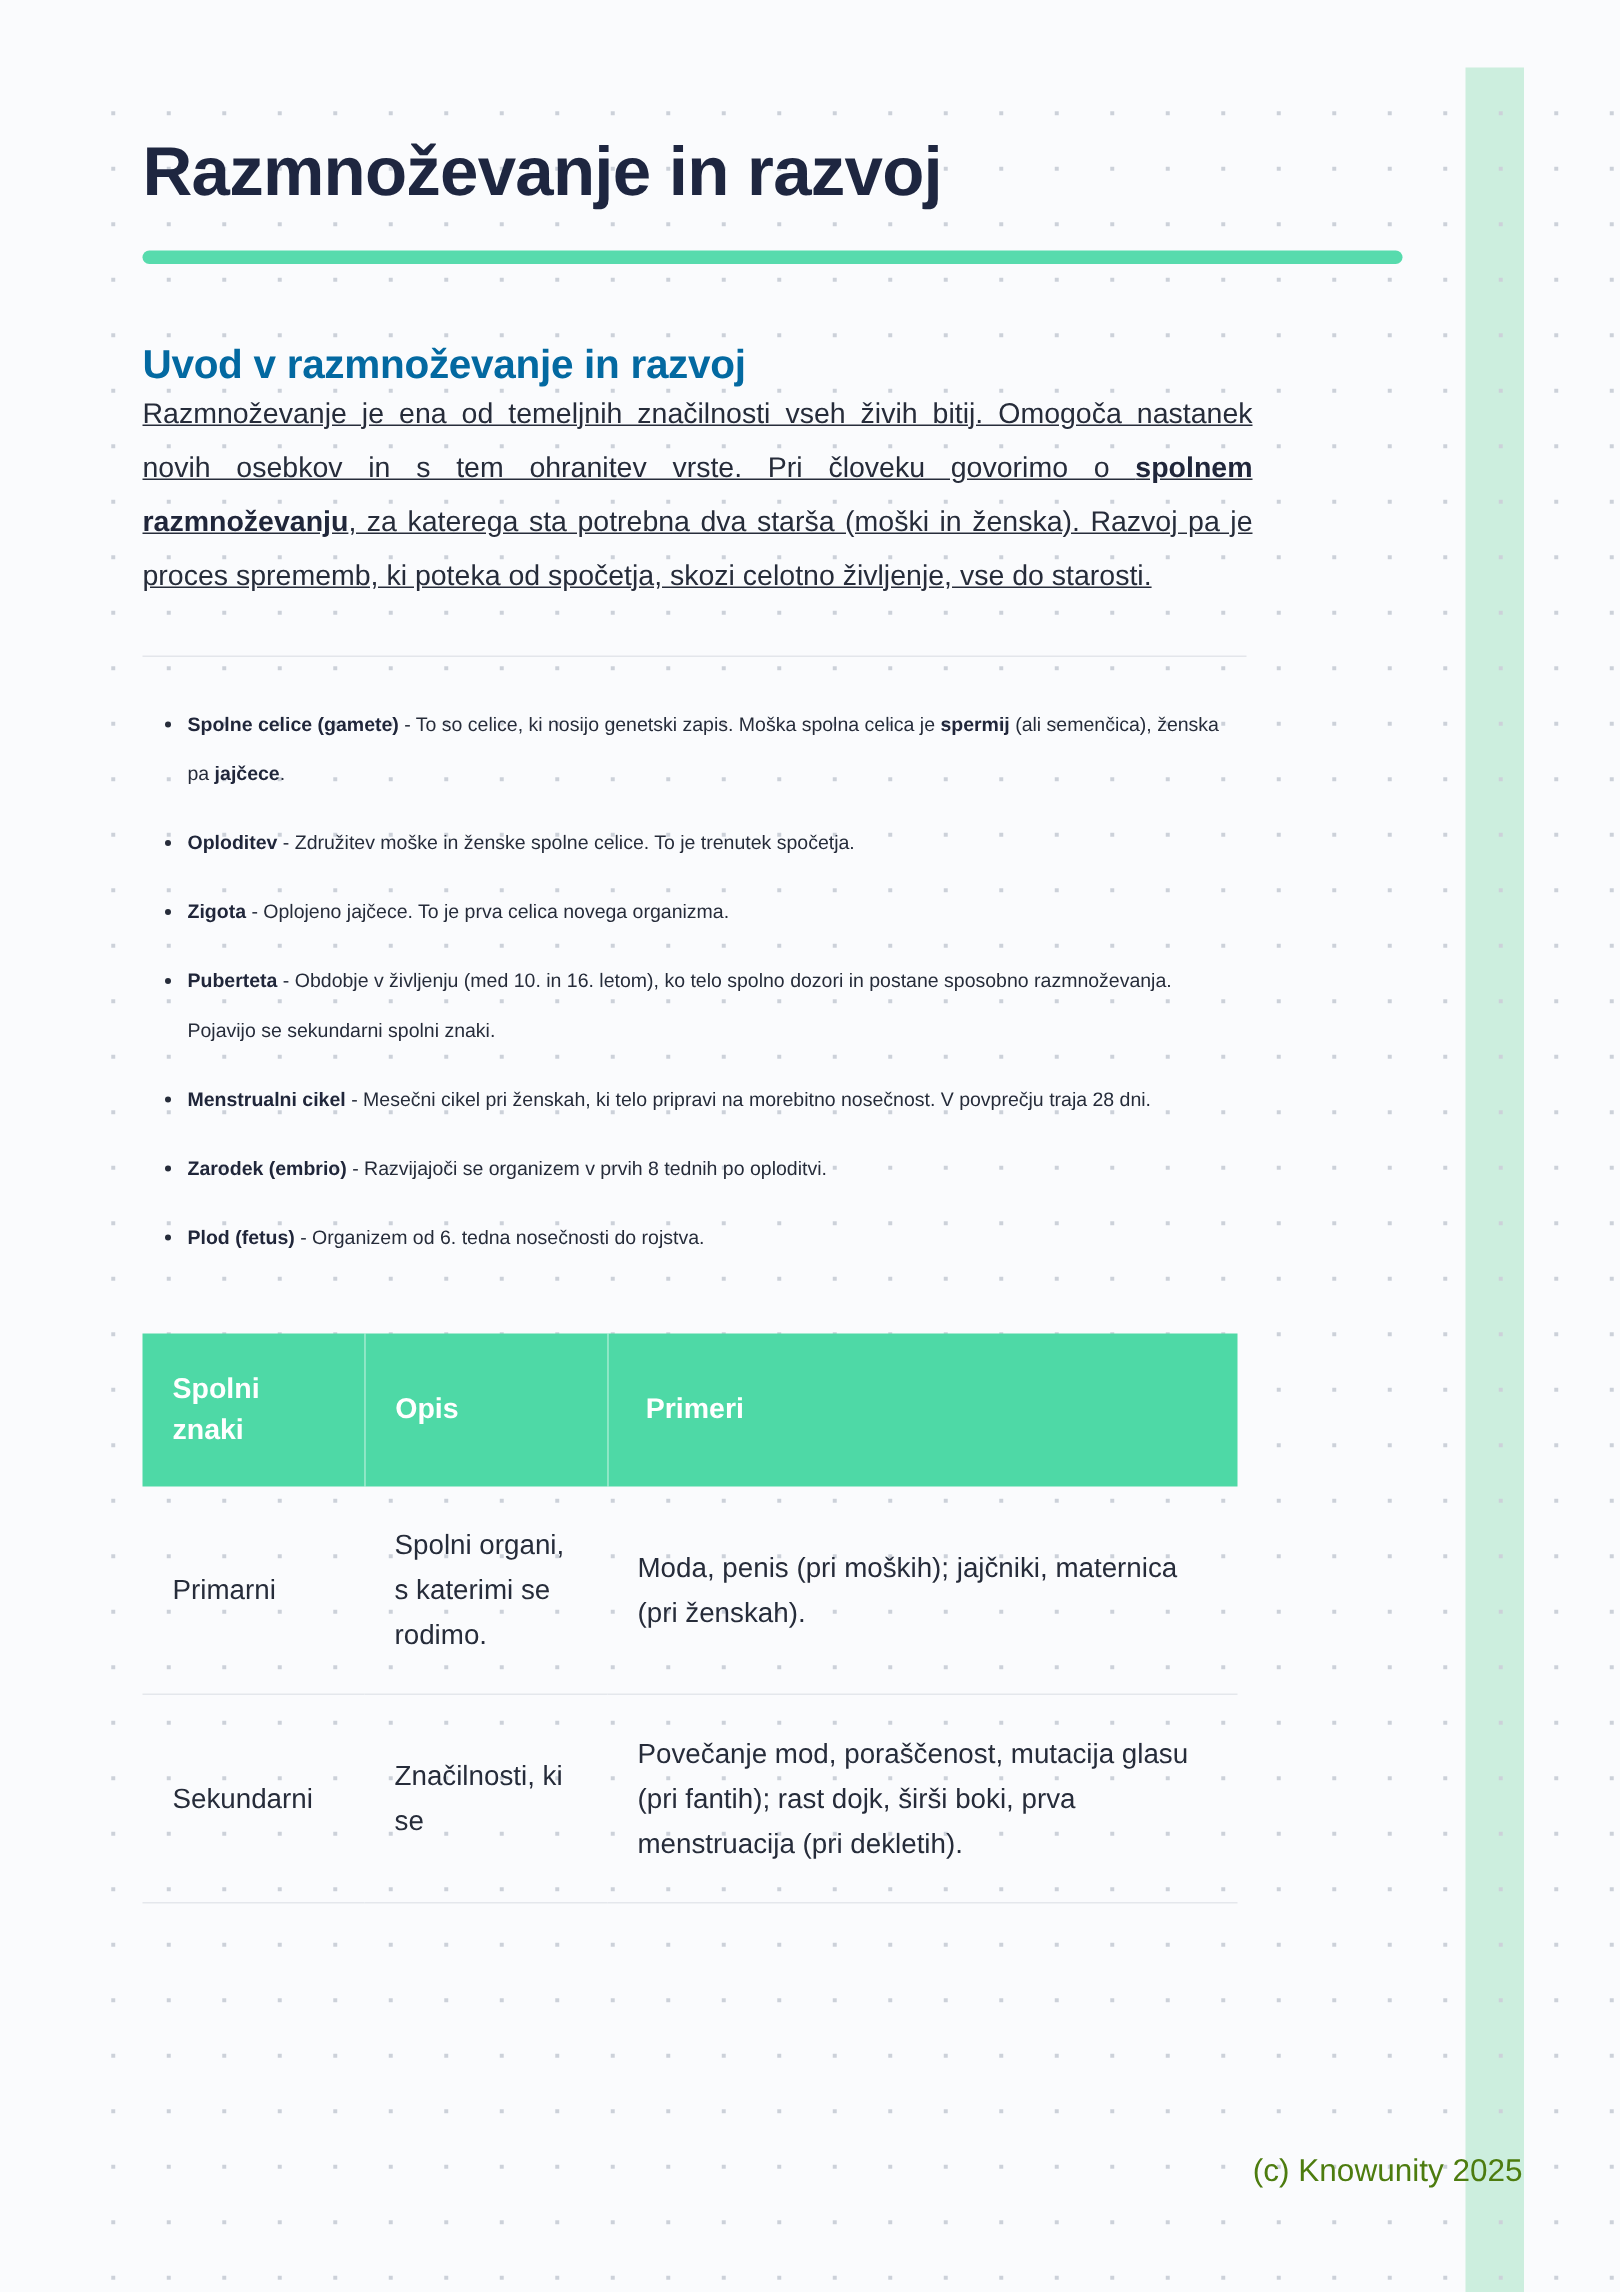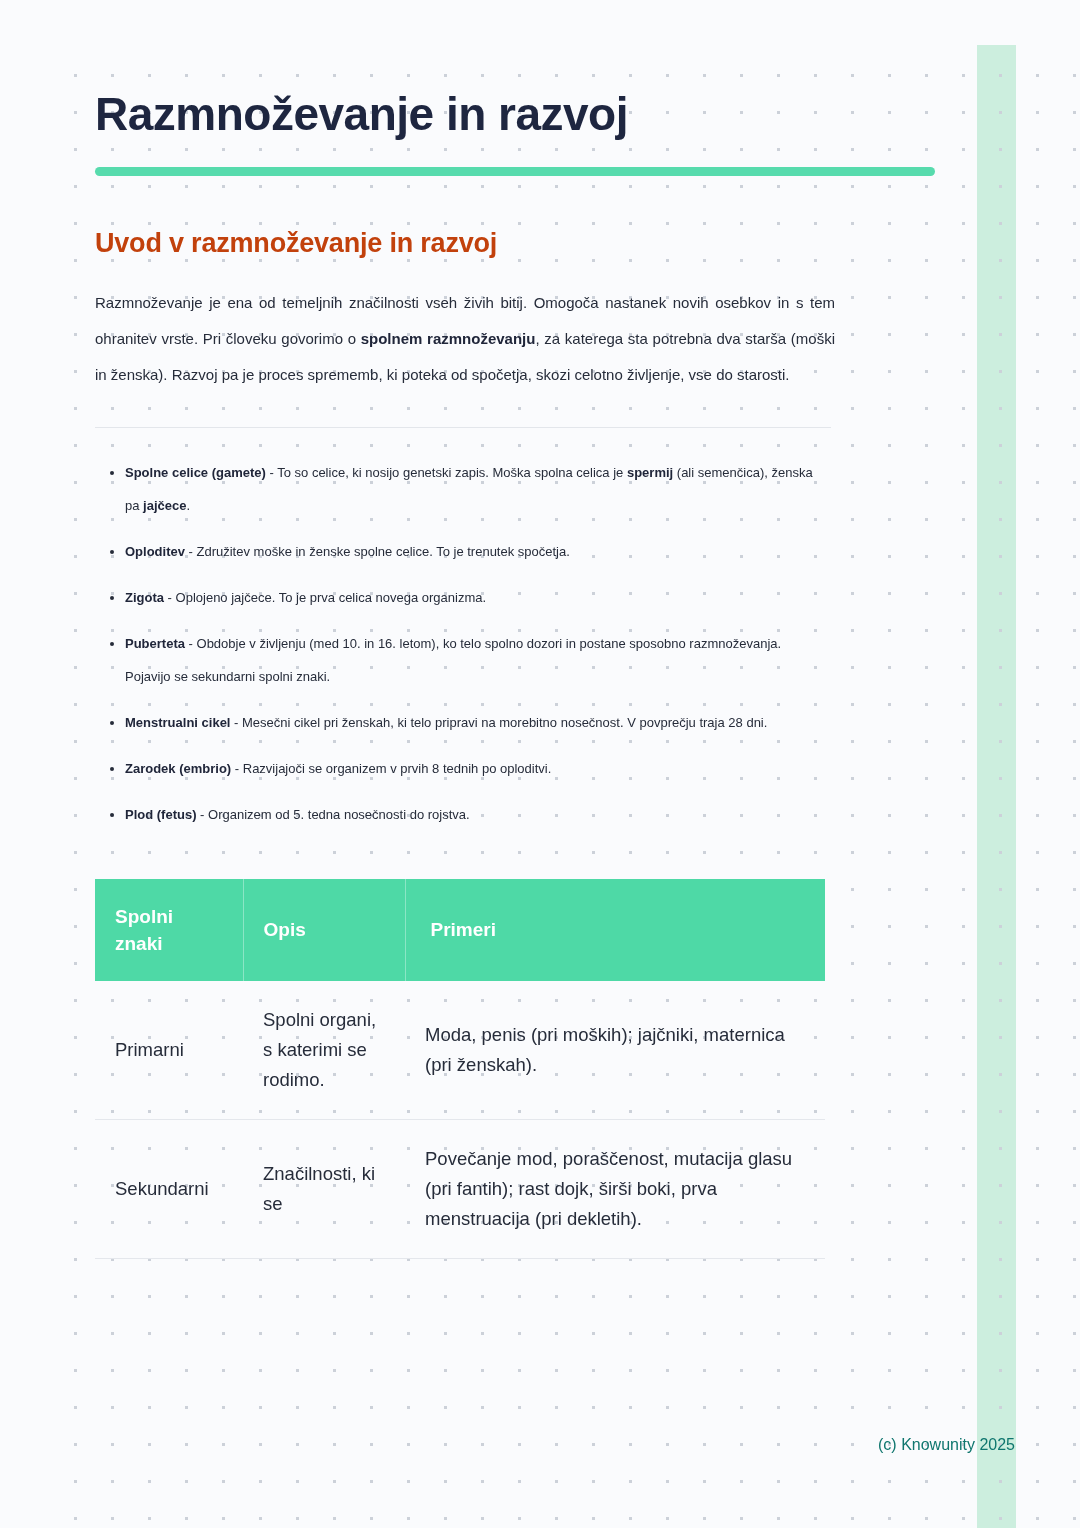--- a/index.html
+++ b/index.html
@@ -52,32 +52,32 @@
   .title-bar {
     margin-top: 26px;
     width: 840px;
     height: 9px;
     border-radius: 5px;
     background: #57dbad;
   }
   h2.section-heading {
     font-size: 27px;
     font-weight: 700;
-    color: #c2410c;
+    color: #0369a1;
     letter-spacing: -0.2px;
   }
   .h-intro { margin-top: 52px; }
   .h-terms { margin-top: 38px; }
   p.intro {
-    margin-top: 26px;
     width: 740px;
-    font-size: 15px;
+    font-size: 19px;
     line-height: 36px;
     color: #262c3a;
     text-align: justify;
+    text-decoration: underline;
   }
   p.intro strong, li strong { font-weight: 700; color: #20263a; }
   hr.divider {
     margin-top: 34px;
     width: 736px;
     border: none;
     border-top: 1px solid #e3e6eb;
   }
   ul.terms {
     margin-top: 28px;
@@ -121,22 +121,22 @@
     padding: 24px 20px;
     border-bottom: 1px solid #e4e7ec;
   }
   table.znaki tbody th { font-weight: 400; }
   table.znaki tbody td { font-weight: 400; }
   .copyright {
     position: absolute;
     z-index: 3;
     top: 1436px;
     right: 65px;
-    font-size: 16px;
-    color: #0f766e;
+    font-size: 21px;
+    color: #4d7c0f;
     white-space: nowrap;
     text-align: center;
   }
 </style>
 </head>
 <body>
 
 <div class="page">
   <div class="stripe"></div>
   <div class="dots"></div>
@@ -150,21 +150,21 @@
 
     <hr class="divider">
 
     <ul class="terms">
         <li><strong>Spolne celice (gamete)</strong><span> - To so celice, ki nosijo genetski zapis. Moška spolna celica je </span><strong>spermij</strong><span> (ali semenčica), ženska pa </span><strong>jajčece</strong><span>.</span></li>
         <li><strong>Oploditev</strong><span> - Združitev moške in ženske spolne celice. To je trenutek spočetja.</span></li>
         <li><strong>Zigota</strong><span> - Oplojeno jajčece. To je prva celica novega organizma.</span></li>
         <li><strong>Puberteta</strong><span> - Obdobje v življenju (med 10. in 16. letom), ko telo spolno dozori in postane sposobno razmnoževanja. Pojavijo se sekundarni spolni znaki.</span></li>
         <li><strong>Menstrualni cikel</strong><span> - Mesečni cikel pri ženskah, ki telo pripravi na morebitno nosečnost. V povprečju traja 28 dni.</span></li>
         <li><strong>Zarodek (embrio)</strong><span> - Razvijajoči se organizem v prvih 8 tednih po oploditvi.</span></li>
-        <li><strong>Plod (fetus)</strong><span> - Organizem od 5. tedna nosečnosti do rojstva.</span></li>
+        <li><strong>Plod (fetus)</strong><span> - Organizem od 6. tedna nosečnosti do rojstva.</span></li>
       </ul>
 
     <table class="znaki">
       <colgroup>
         <col class="c1">
           <col class="c2">
           <col class="c3">
       </colgroup>
       <thead>
         <tr>

